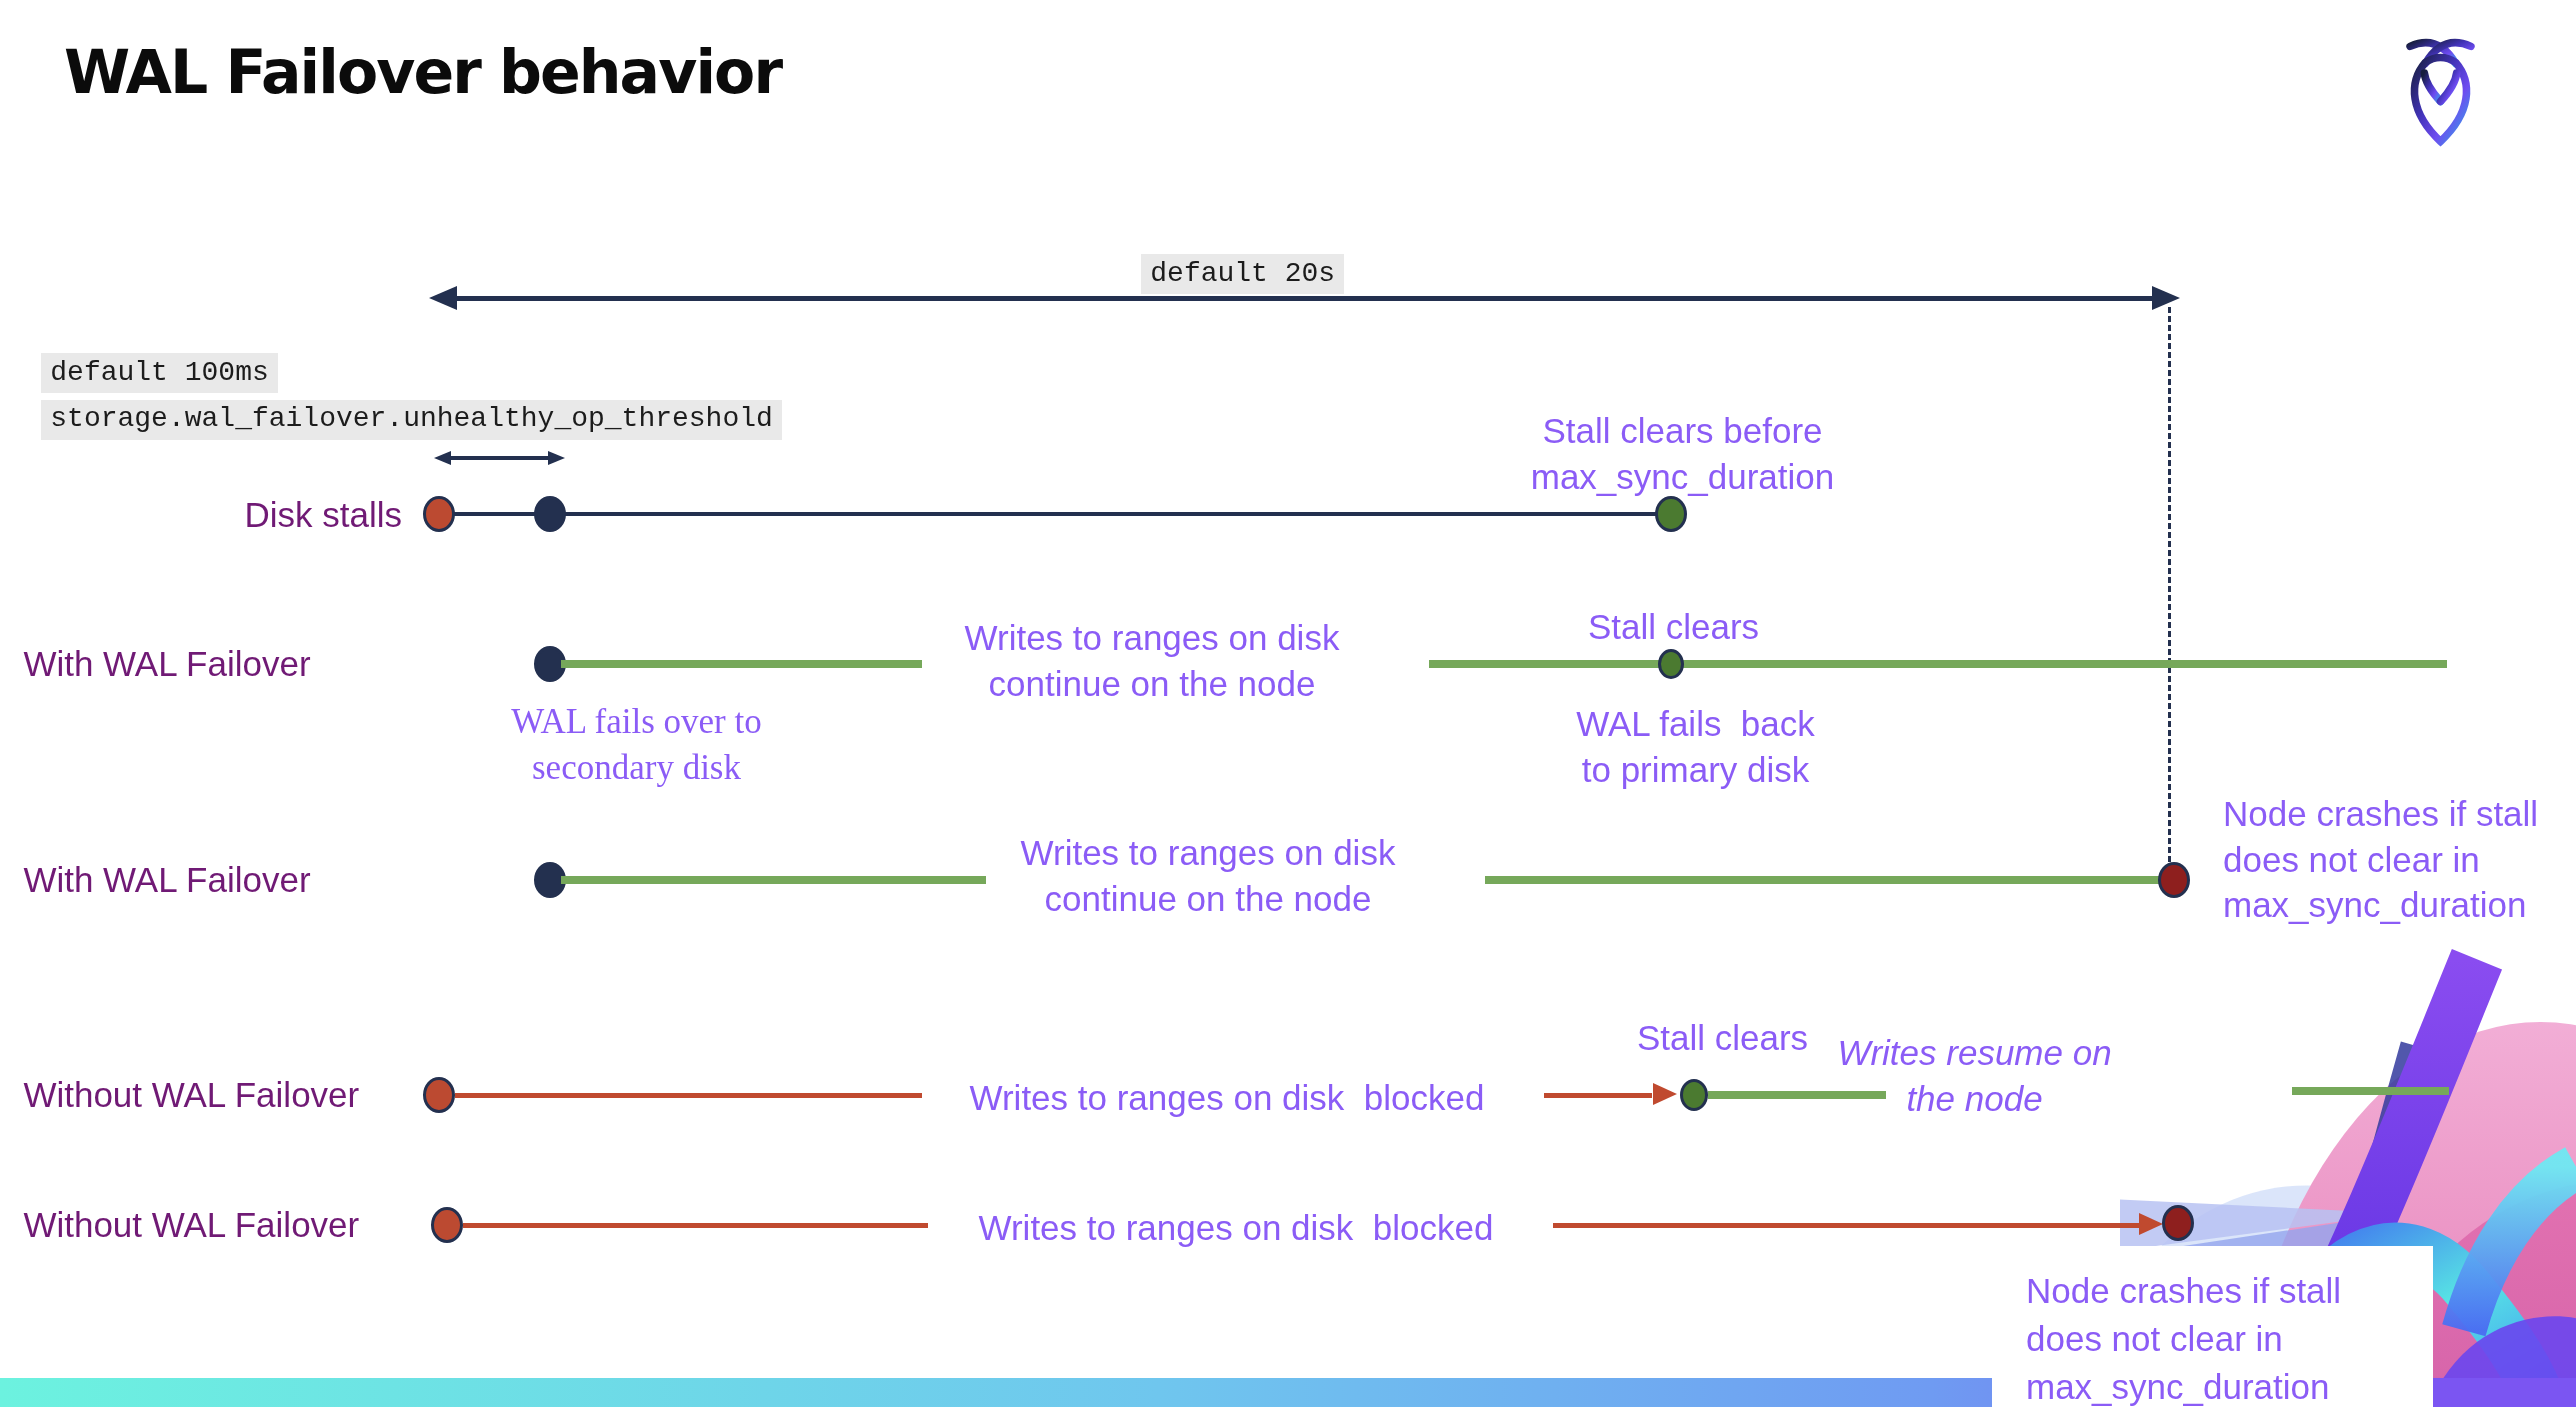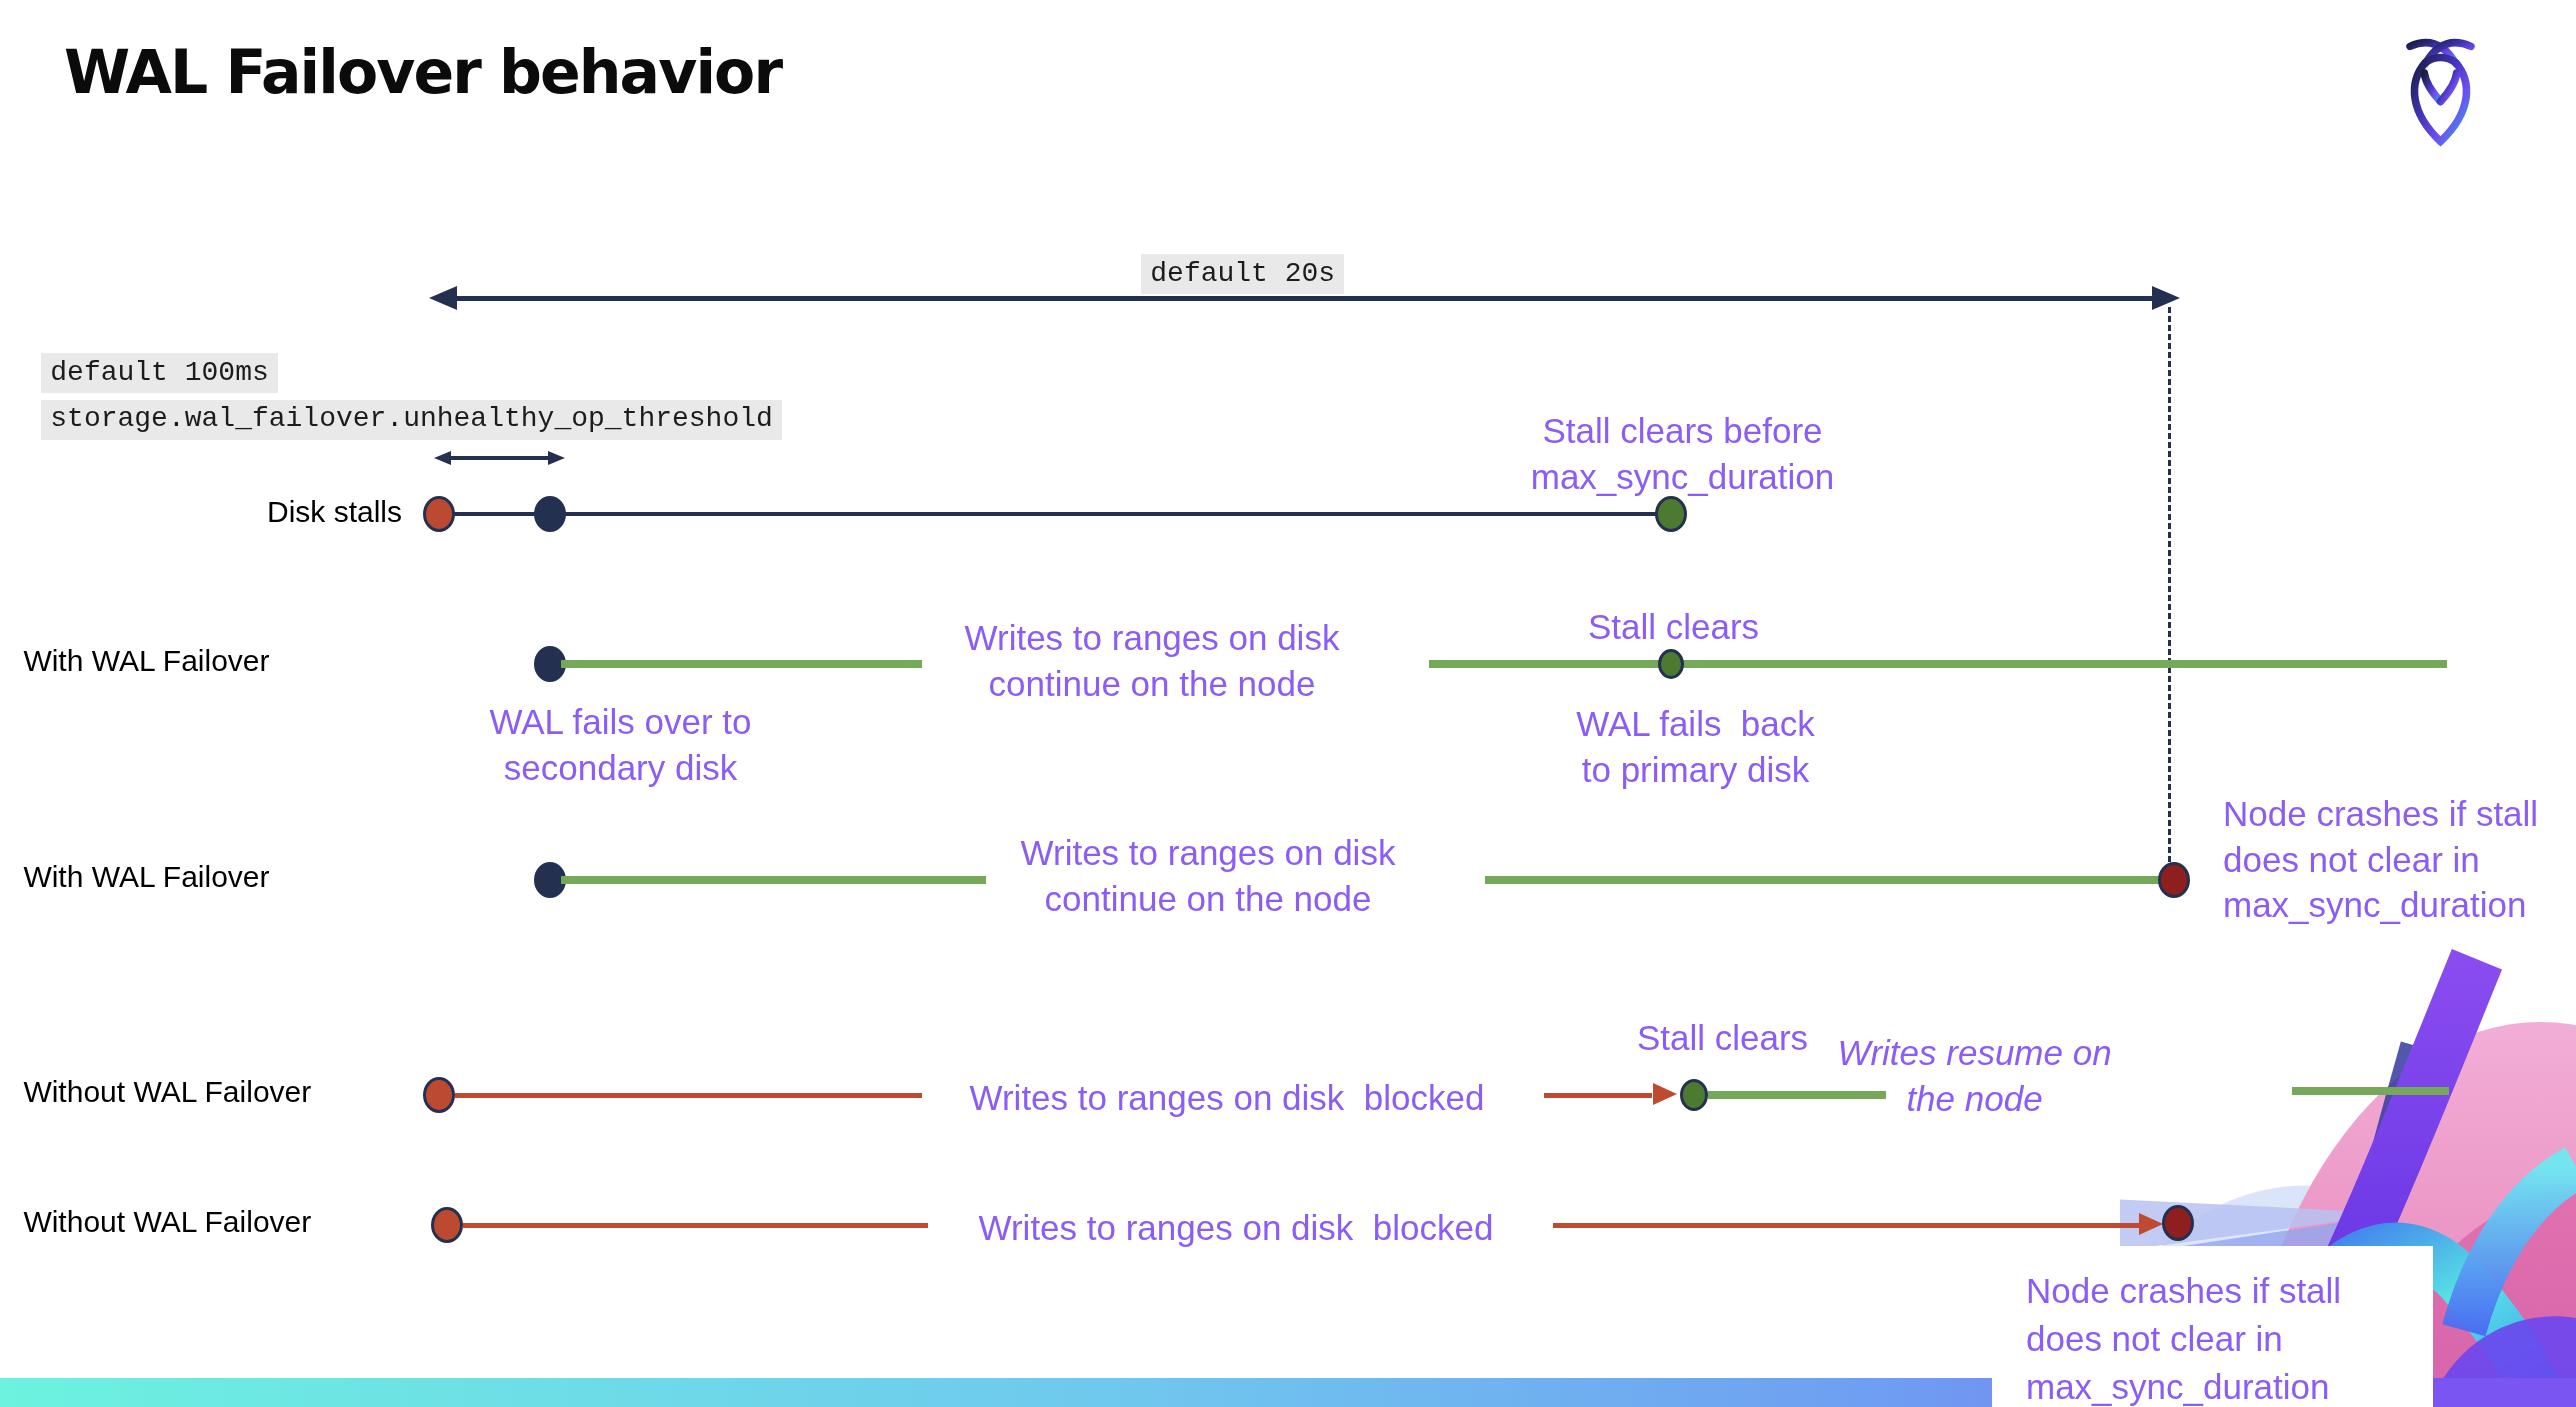--- a/index.html
+++ b/index.html
@@ -36,21 +36,21 @@
 
   .ah{position:absolute;width:0;height:0;border-style:solid;}
   .ah.left-lg{border-width:12px 28px 12px 0;border-color:transparent var(--navy) transparent transparent;}
   .ah.right-lg{border-width:12px 0 12px 28px;border-color:transparent transparent transparent var(--navy);}
   .ah.left-sm{border-width:7.5px 17px 7.5px 0;border-color:transparent var(--navy) transparent transparent;}
   .ah.right-sm{border-width:7.5px 0 7.5px 17px;border-color:transparent transparent transparent var(--navy);}
   .ah.right-red{border-width:11.2px 0 11.2px 24px;border-color:transparent transparent transparent var(--red);}
 
   .note{position:absolute;font-size:35px;line-height:1.3;text-align:center;white-space:pre-wrap;color:#8b5cf6;}
   .note.la{text-align:left;}
-  .rowlabel{position:absolute;font-size:30px;line-height:1.2;color:#000000;white-space:pre;}
+  .rowlabel{position:absolute;font-size:35px;line-height:1.2;color:#701a75;white-space:pre;}
   .rowlabel.ra{text-align:right;}
 
   .codelabel{position:absolute;font-family:"Liberation Mono",monospace;font-size:28px;color:#1c1c1c;}
   .codelabel span{display:table;background:var(--label_bg);padding:3.7px 9.3px 5.6px 9.3px;margin-bottom:6.5px;white-space:pre;}
 
   .crashbox{position:absolute;left:1992px;top:1246px;width:441px;height:162px;background:#ffffff;box-sizing:border-box;
             padding:20.6px 0 0 34px;}
   .crashbox .note{position:static;text-align:left;line-height:1.38;}
 
   .bottombar{position:absolute;left:0;top:1378px;width:2576px;height:30px;
@@ -147,21 +147,21 @@
     <div class="hline thin" style="left:439px;top:512px;width:1232px;"></div>
     <div class="dot red" style="left:423px;top:496px;"></div>
     <div class="dot navy" style="left:534px;top:496px;"></div>
     <div class="dot green" style="left:1655px;top:496px;"></div>
     <div class="note" style="left:1421px;top:408px;width:523px;">Stall clears before
 max_sync_duration</div>
 
     <div class="rowlabel" style="left:23.4px;top:643px;">With WAL Failover</div>
     <div class="dot navy" style="left:534px;top:646px;"></div>
     <div class="gline" style="left:561px;top:660px;width:361px;"></div>
-    <div class="note" style="left:424px;top:699px;width:393px;">WAL fails over to
+    <div class="note" style="left:440px;top:699px;width:393px;font-family:Liberation Serif, serif;">WAL fails over to
 secondary disk</div>
     <div class="note" style="left:909px;top:615px;width:486px;">Writes to ranges on disk
 continue on the node</div>
     <div class="gline" style="left:1429px;top:660px;width:1018px;"></div>
     <div class="note" style="left:1524px;top:604px;width:299px;">Stall clears</div>
     <div class="dot green sm" style="left:1658px;top:649px;"></div>
     <div class="note" style="left:1518px;top:701px;width:355px;">WAL fails  back
 to primary disk</div>
 
     <div class="rowlabel" style="left:23.4px;top:859px;">With WAL Failover</div>

